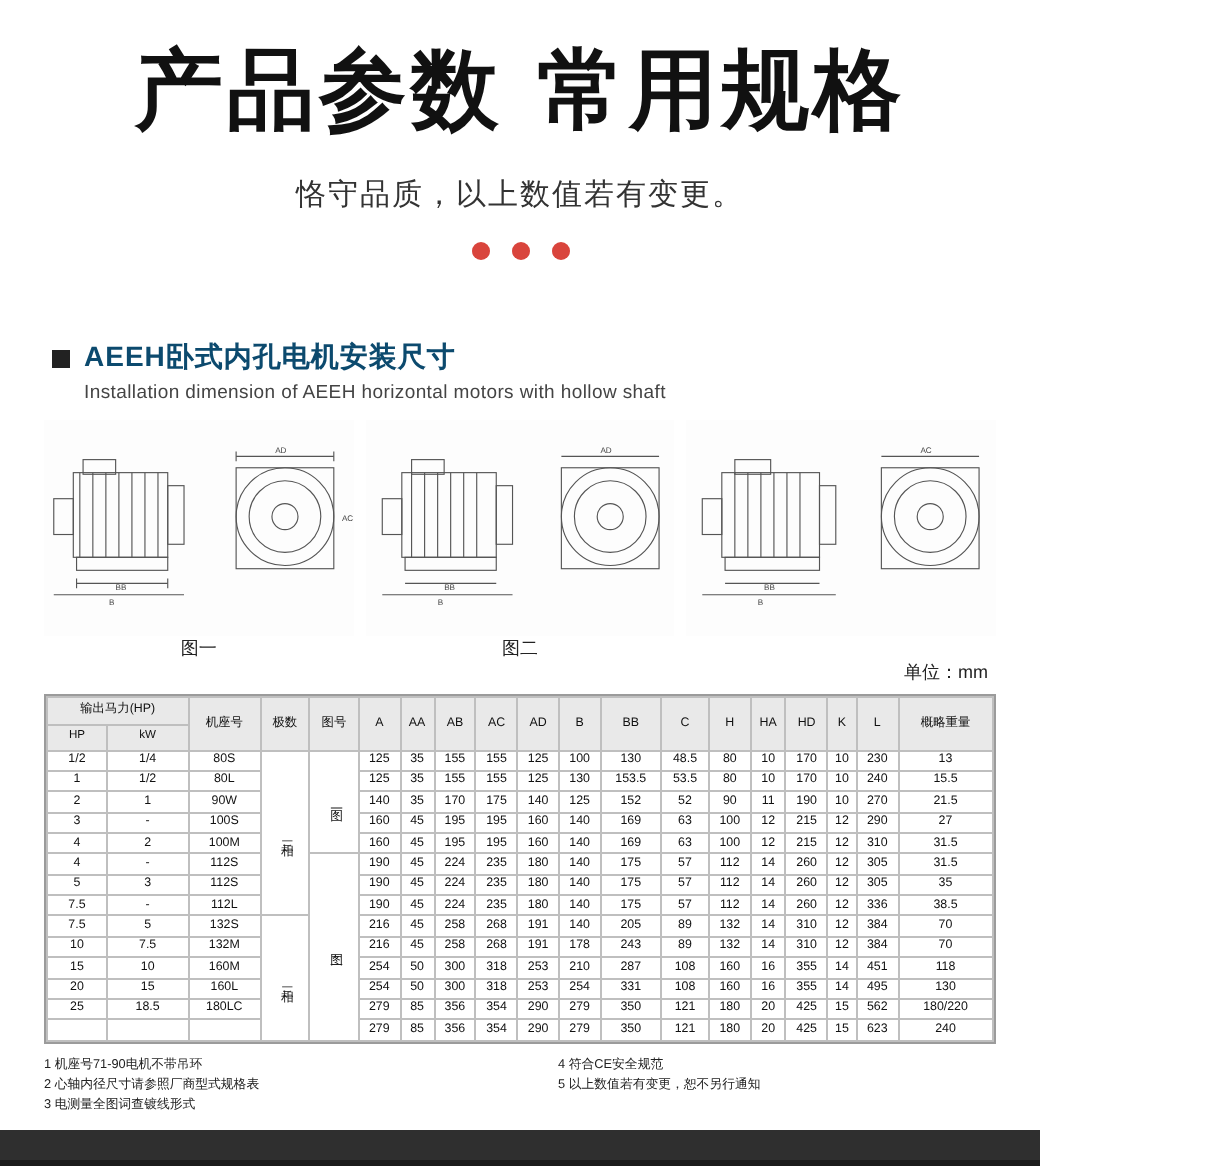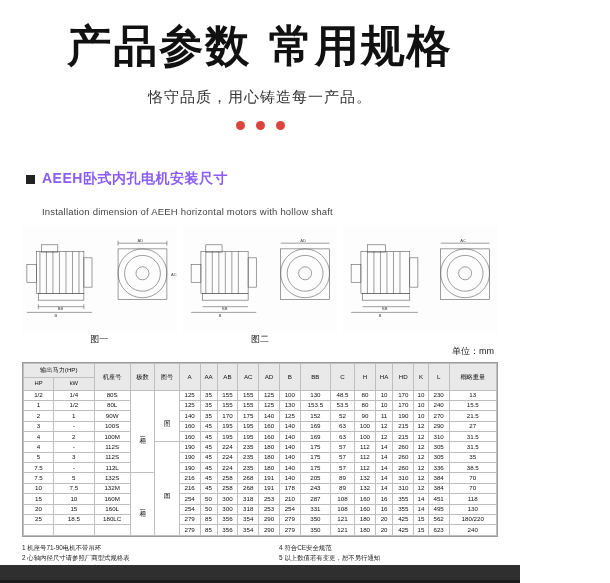--- a/index.html
+++ b/index.html
@@ -50,29 +50,29 @@
   }
   .sec-marker{
     position:absolute;
     left:26px;top:5px;
     width:9px;height:9px;
     background:#222;
   }
   .sec-cn{
     font-size:14px;
     font-weight:bold;
-    color:#8b5cf6;
+    color:#0c4a6e;
     padding-left:16px;
     letter-spacing:0.5px;
   }
   .sec-en{
     font-size:9.5px;
     color:#444;
     padding-left:16px;
-    margin-top:18px;
+    margin-top:3px;
     letter-spacing:0.2px;
   }
 
   
   .drawings{
     margin:8px 22px 0 22px;
     display:flex;
     gap:6px;
     height:108px;
   }
@@ -153,21 +153,21 @@
     background:#1b1b1b;
   }
 </style>
 </head>
 <body>
 
 <div class="page">
 
   <div class="hero">
     <div class="hero-title">产品参数 常用规格</div>
-    <div class="hero-sub">恪守品质，用心铸造每一产品。</div>
+    <div class="hero-sub">恪守品质，以上数值若有变更。</div>
     <div class="dots">
       <span class="dot"></span>
       <span class="dot"></span>
       <span class="dot"></span>
     </div>
   </div>
 
   <div class="sec">
     <span class="sec-marker"></span>
     <div class="sec-cn">AEEH卧式内孔电机安装尺寸</div>

